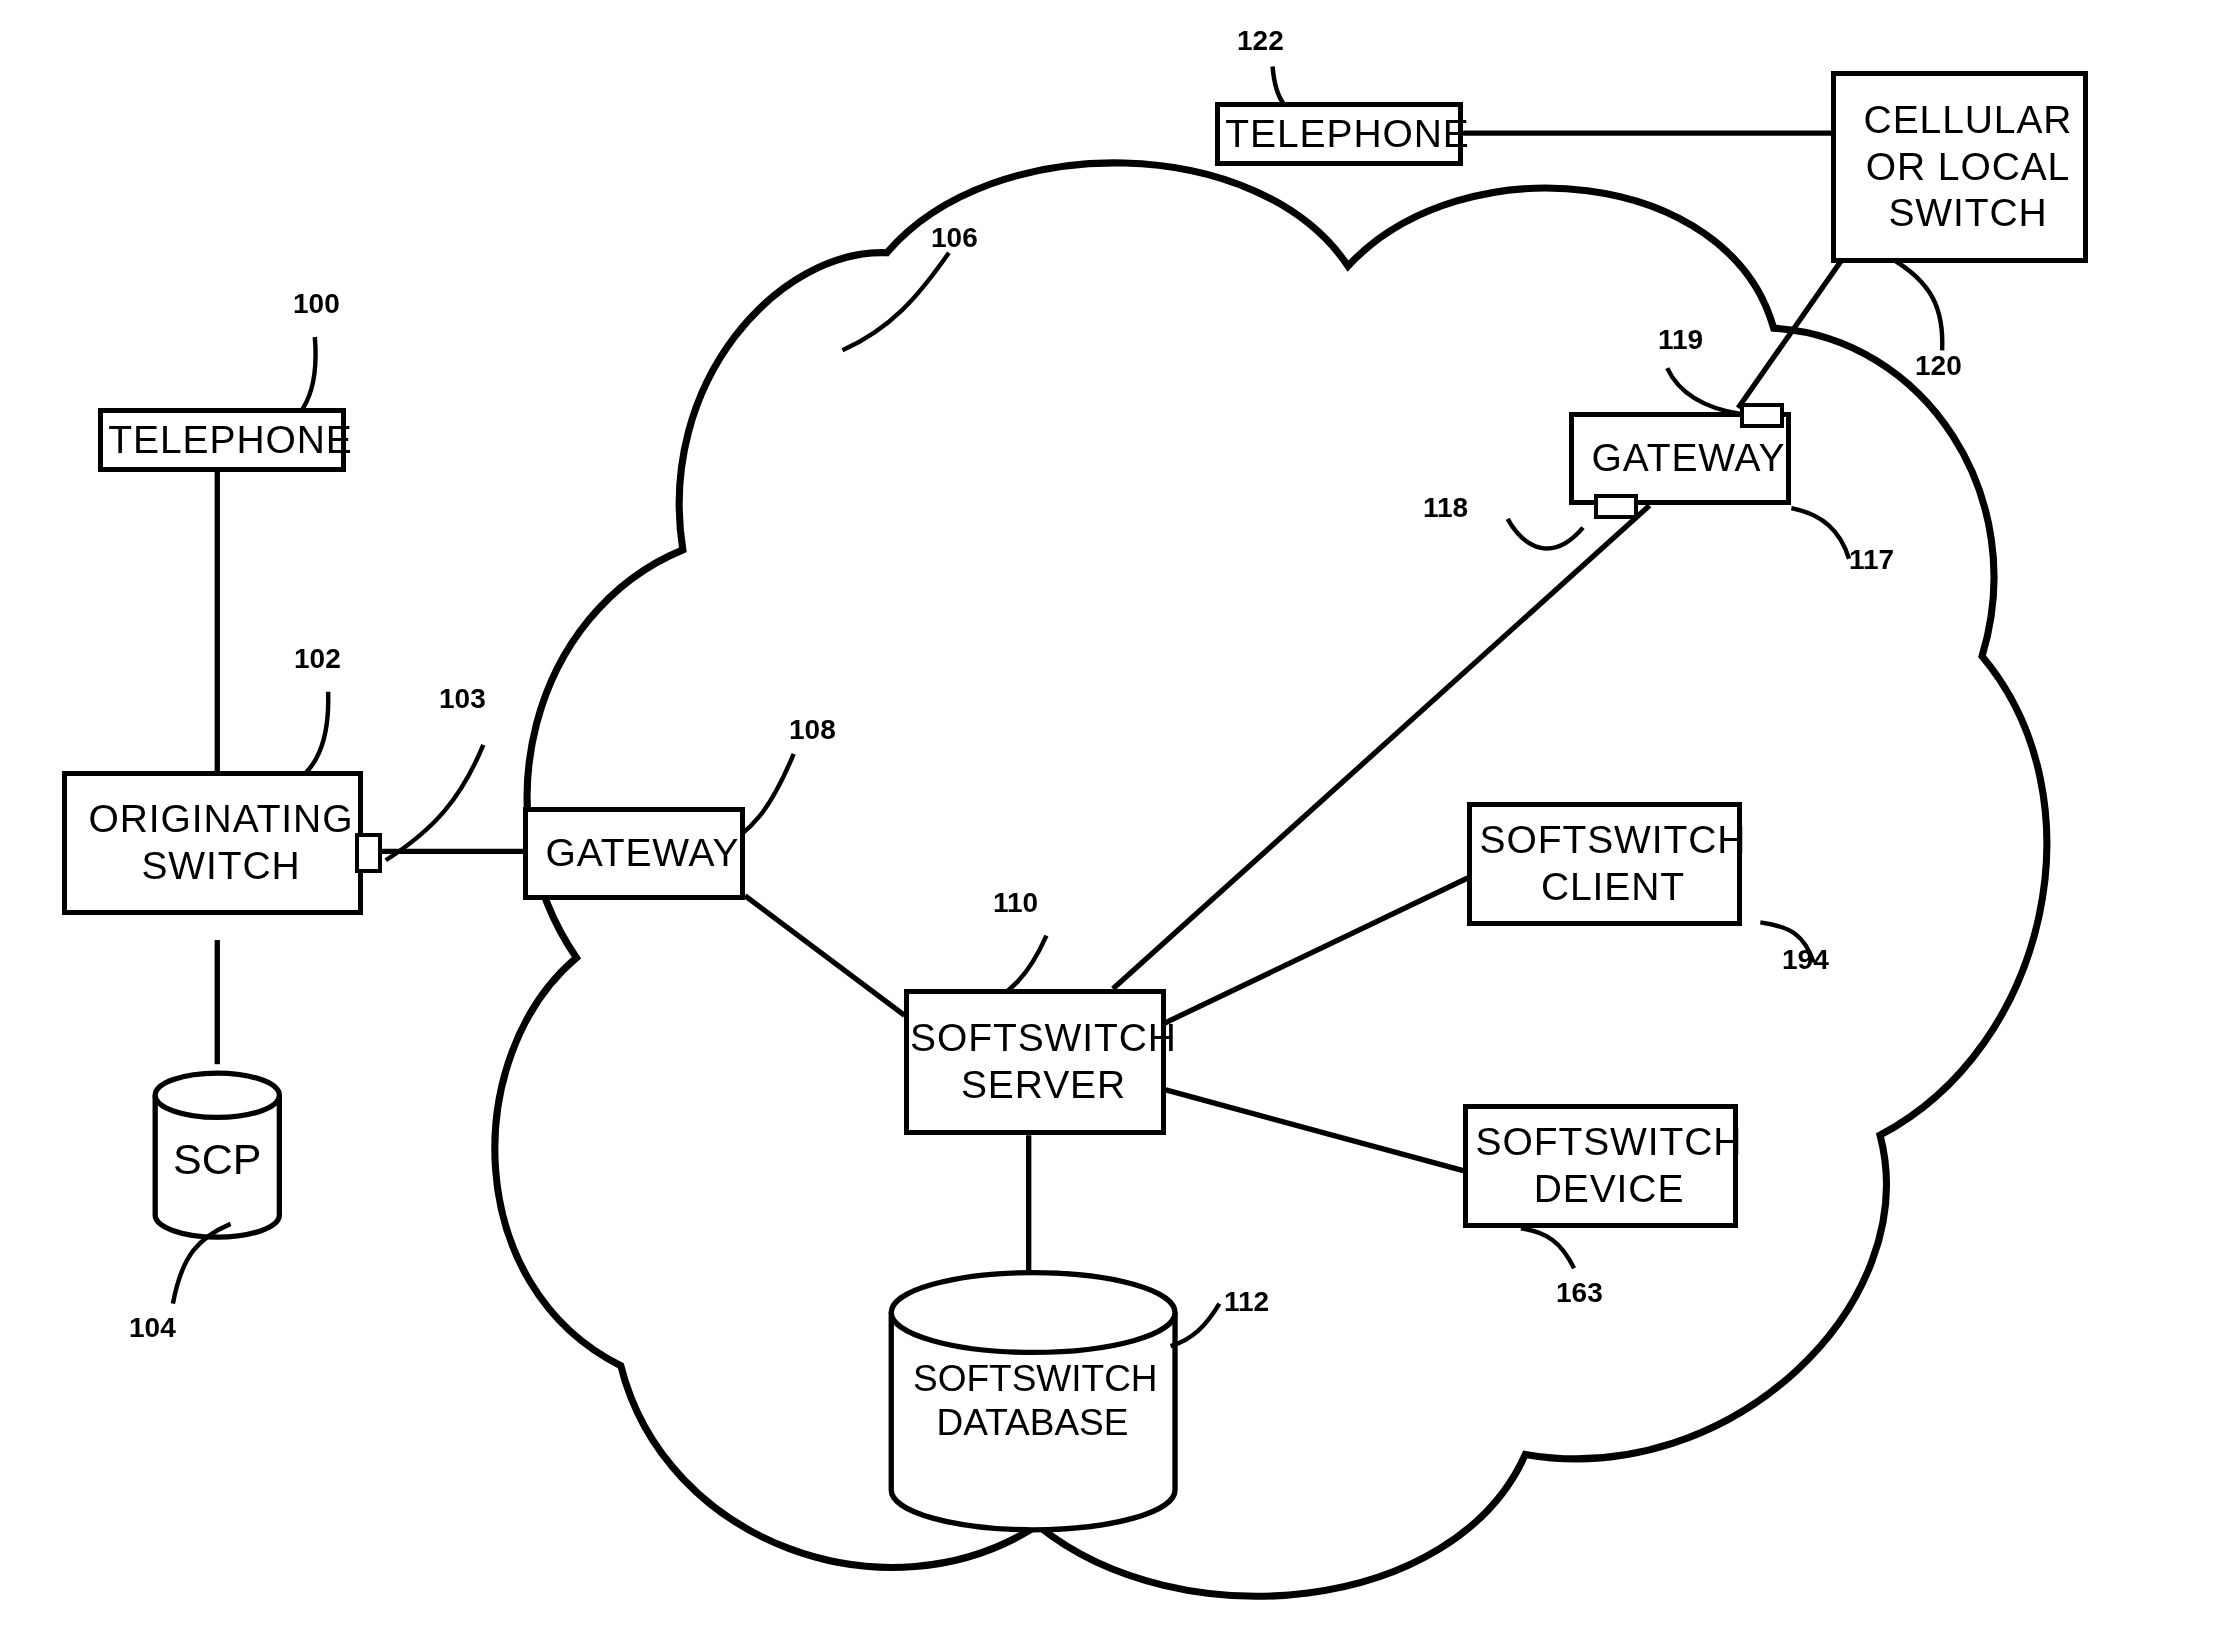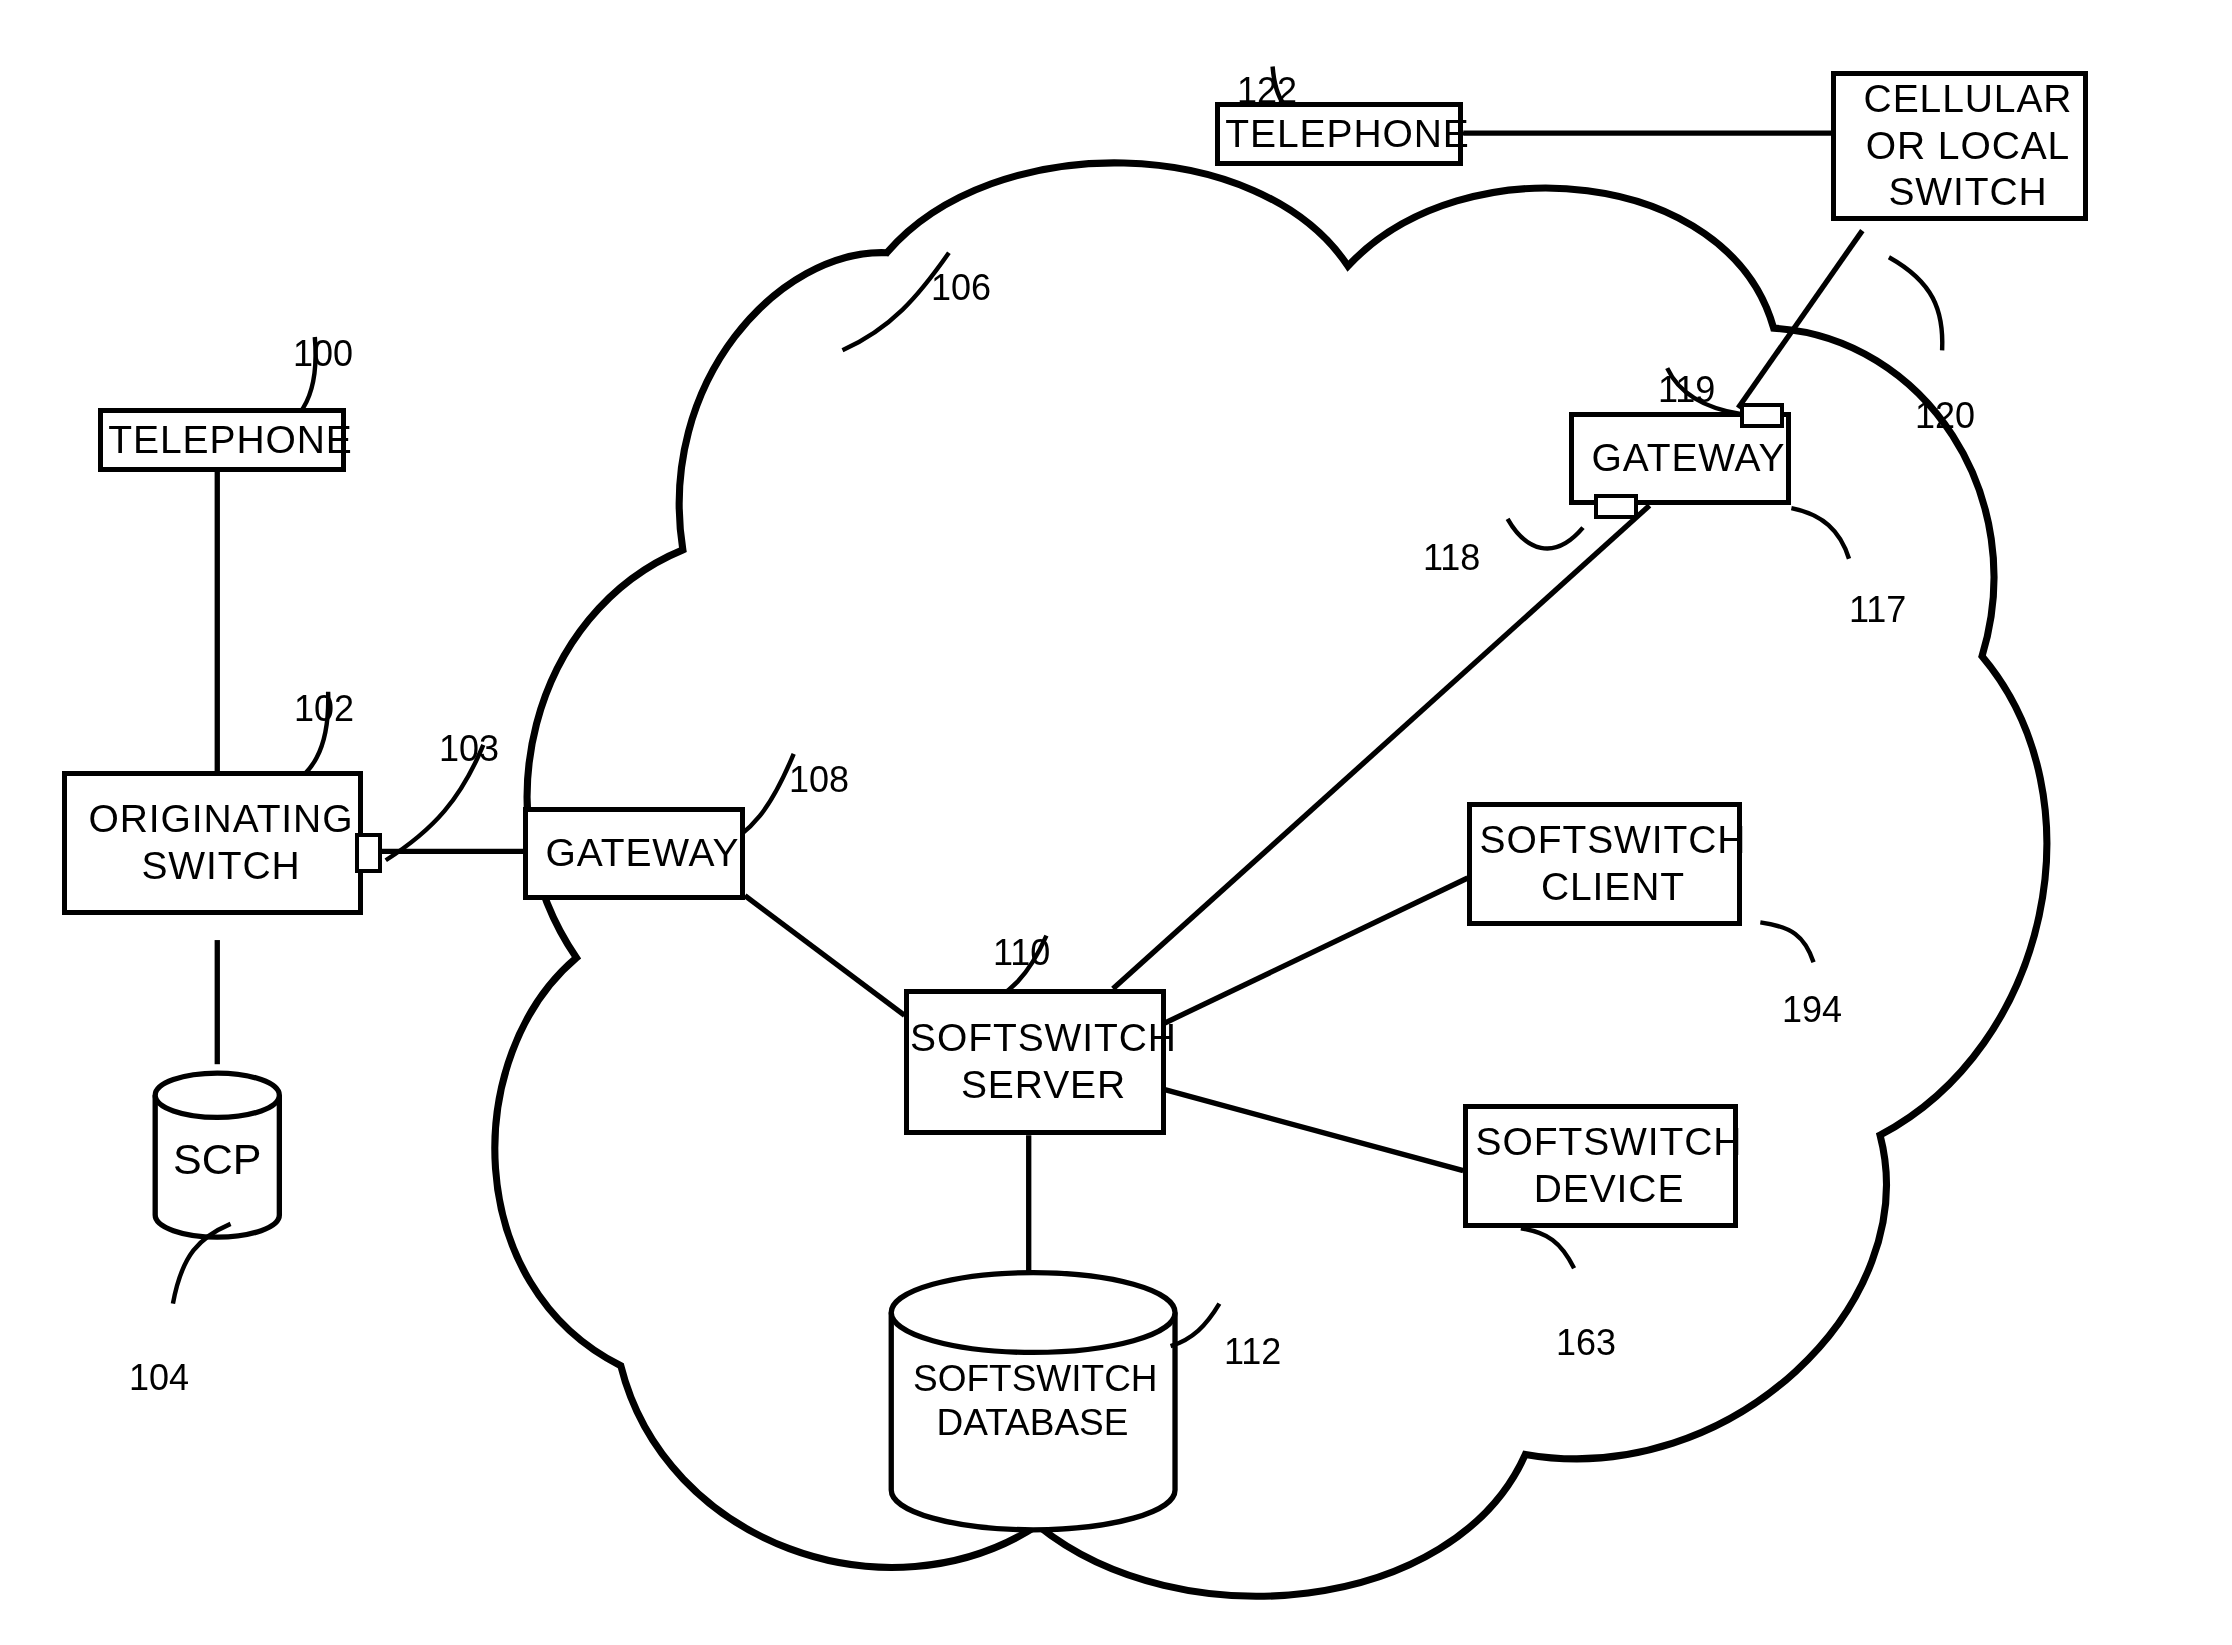--- a/index.html
+++ b/index.html
@@ -19,23 +19,22 @@
       justify-content: center;
       text-align: center;
       font-size: 39px;
       font-weight: 400;
       line-height: 1.2;
       letter-spacing: 0.9px;
       padding-left: 17px;
     }
     .ref {
       position: absolute;
-      font-size: 36px;
-      font-weight: 400;
-      margin-top: 45px;
+      font-size: 28px;
+      font-weight: 700;
     }
     svg {
       position: absolute;
       top: 0;
       left: 0;
       width: 2233px;
       height: 1646px;
       pointer-events: none;
     }
     .line { stroke: #000; stroke-width: 6; fill: none; }
@@ -132,21 +131,21 @@
   <span>SOFTSWITCH
 DEVICE</span>
 </div>
 
 <div class="box" style="left:1569px; top:412px; width:222px; height:93px;">
   <span>GATEWAY</span>
 </div>
 <div class="port" style="left:1594px; top:494px; width:44px; height:25px;"></div>
 <div class="port" style="left:1740px; top:403px; width:44px; height:25px;"></div>
 
-<div class="box" style="left:1831px; top:71px; width:257px; height:150px; white-space:pre-line;">
+<div class="box" style="left:1831px; top:71px; width:257px; height:192px; white-space:pre-line;">
   <span>CELLULAR
 OR LOCAL
 SWITCH</span>
 </div>
 
 <div class="box" style="left:1215px; top:102px; width:248px; height:64px;">
   <span>TELEPHONE</span>
 </div>
 
 <div class="ref" style="left:293px; top:288px;">100</div>

